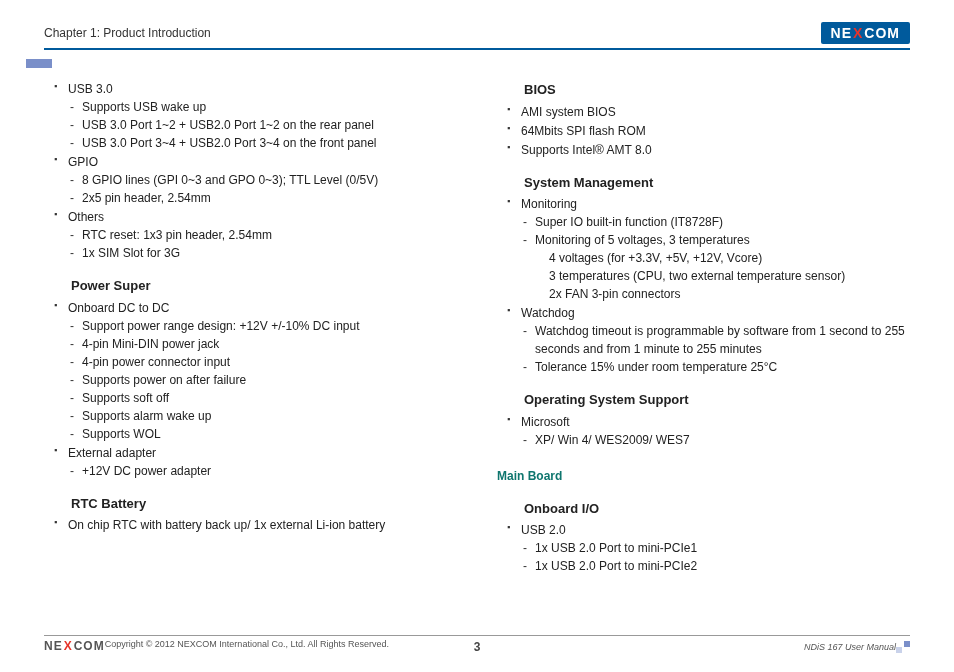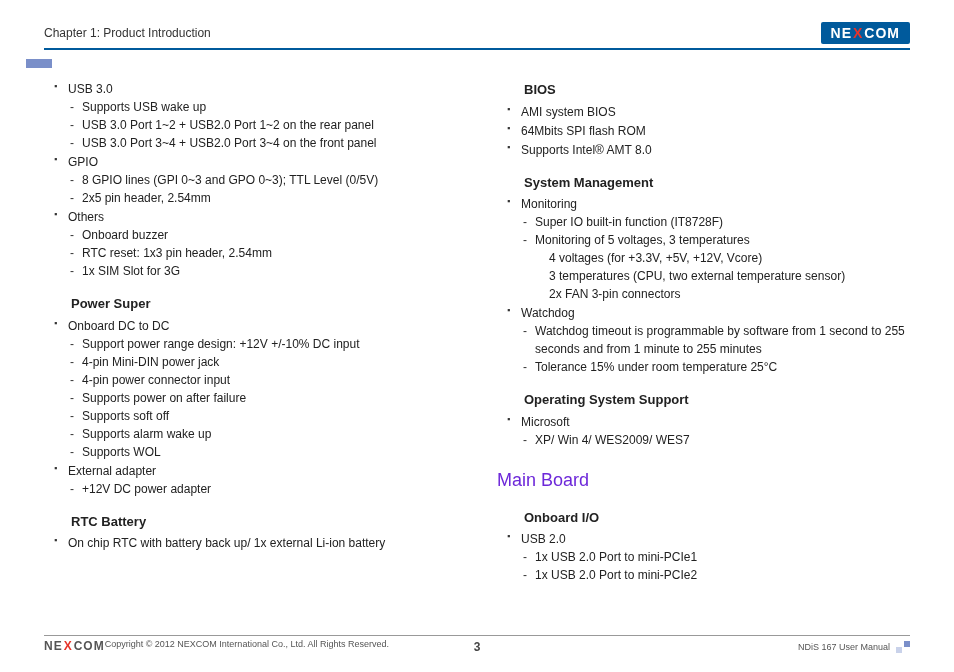--- a/index.html
+++ b/index.html
@@ -61,21 +61,21 @@
   ul.sub > li::before {
     content: "-";
     position: absolute;
     left: 0;
     top: 0;
     color: #333;
   }
   ul.sub2 { padding-left: 2px; }
   ul.sub2 > li { padding-left: 12px; position: relative; }
   .section-head { font-weight: bold; font-size: 13px; margin-top: 14px; margin-bottom: 3px; padding-left: 27px; }
-  .big-head { font-weight: 400; font-size: 18px; color: #6d28d9; margin-top: 18px; margin-bottom: 10px; }
+  .big-head { font-weight: 700; font-size: 12px; color: #0f766e; margin-top: 18px; margin-bottom: 10px; }
   .footer {
     position: absolute;
     bottom: 18px;
     left: 44px;
     right: 44px;
     border-top: 1px solid #999;
     padding-top: 3px;
     display: flex;
     justify-content: space-between;
     align-items: center;
@@ -105,21 +105,21 @@
     width: 14px; height: 12px;
   }
   .footer-icon::before,
   .footer-icon::after {
     content: "";
     position: absolute;
     background: #7a8fc9;
   }
   .footer-icon::before { width:6px; height:6px; right:0; top:0; }
   .footer-icon::after  { width:6px; height:6px; left:0; bottom:0; background:#c9d2ea; }
-  .footer-right { display:flex; align-items:center; gap:6px; }
+  .footer-right { display:flex; align-items:center; gap:0;font-style:italic; }
 </style>
 </head>
 <body>
 
 <div class="header">
   <div class="chapter-title">Chapter 1: Product Introduction</div>
   <div class="logo">
     <span>NE</span>
       <span class="logo-x">X</span>
       <span>COM</span>
@@ -133,21 +133,20 @@
         <li>USB 3.0<ul class="sub">
             <li>Supports USB wake up</li>
             <li>USB 3.0 Port 1~2 + USB2.0 Port 1~2 on the rear panel</li>
             <li>USB 3.0 Port 3~4 + USB2.0 Port 3~4 on the front panel</li>
           </ul></li>
         <li>GPIO<ul class="sub">
             <li>8 GPIO lines (GPI 0~3 and GPO 0~3); TTL Level (0/5V)</li>
             <li>2x5 pin header, 2.54mm</li>
           </ul></li>
         <li>Others<ul class="sub">
-            <li>Onboard buzzer</li>
             <li>RTC reset: 1x3 pin header, 2.54mm</li>
             <li>1x SIM Slot for 3G</li>
           </ul></li>
       </ul>
 
     <div class="section-head">Power Super</div>
     <ul class="top">
         <li>Onboard DC to DC<ul class="sub">
             <li>Support power range design: +12V +/-10% DC input</li>
             <li>4-pin Mini-DIN power jack</li>

